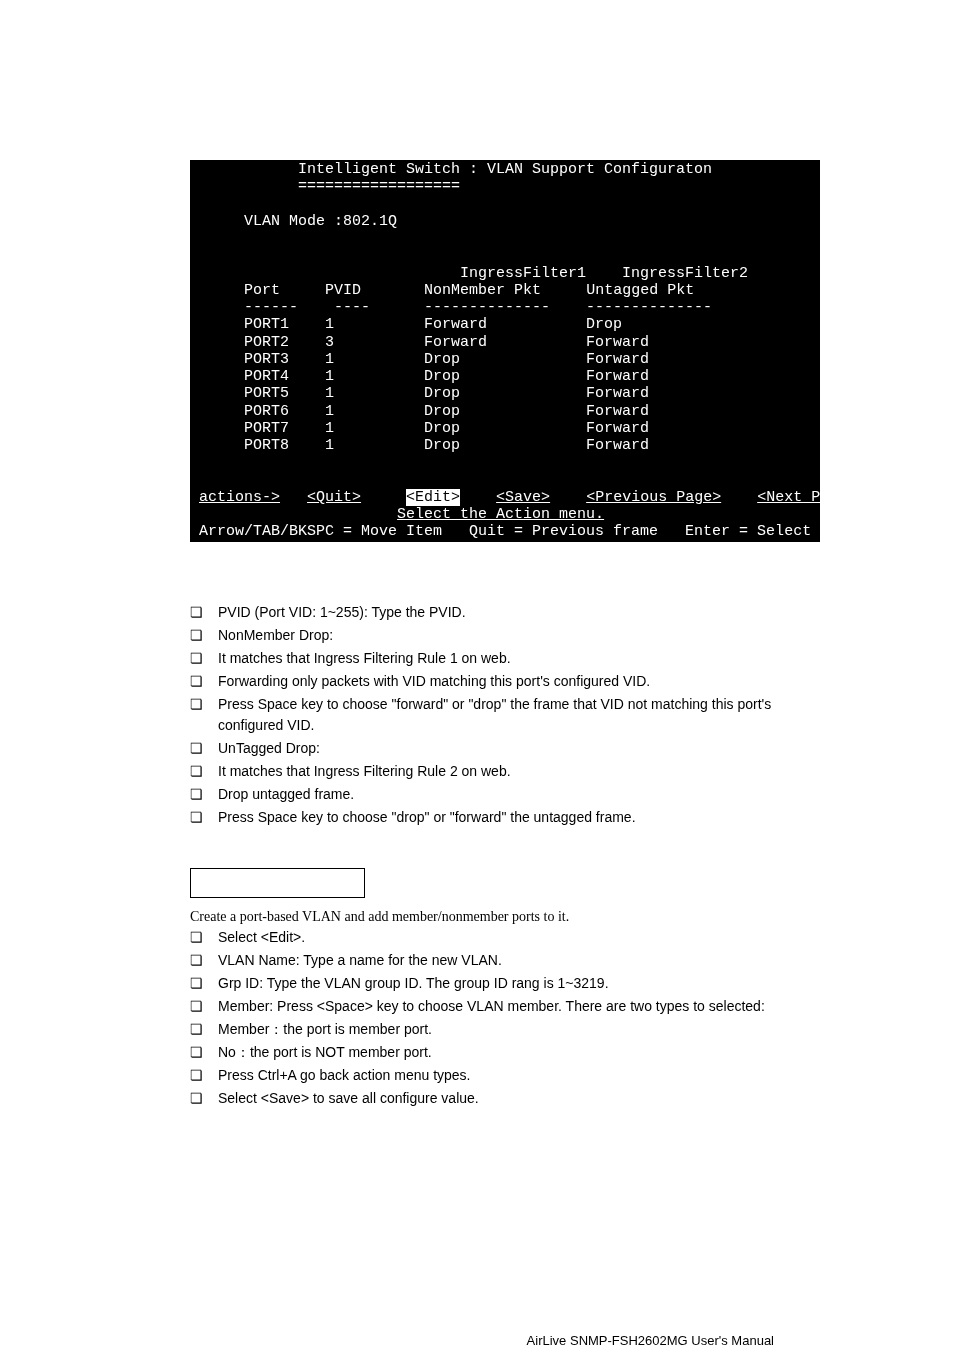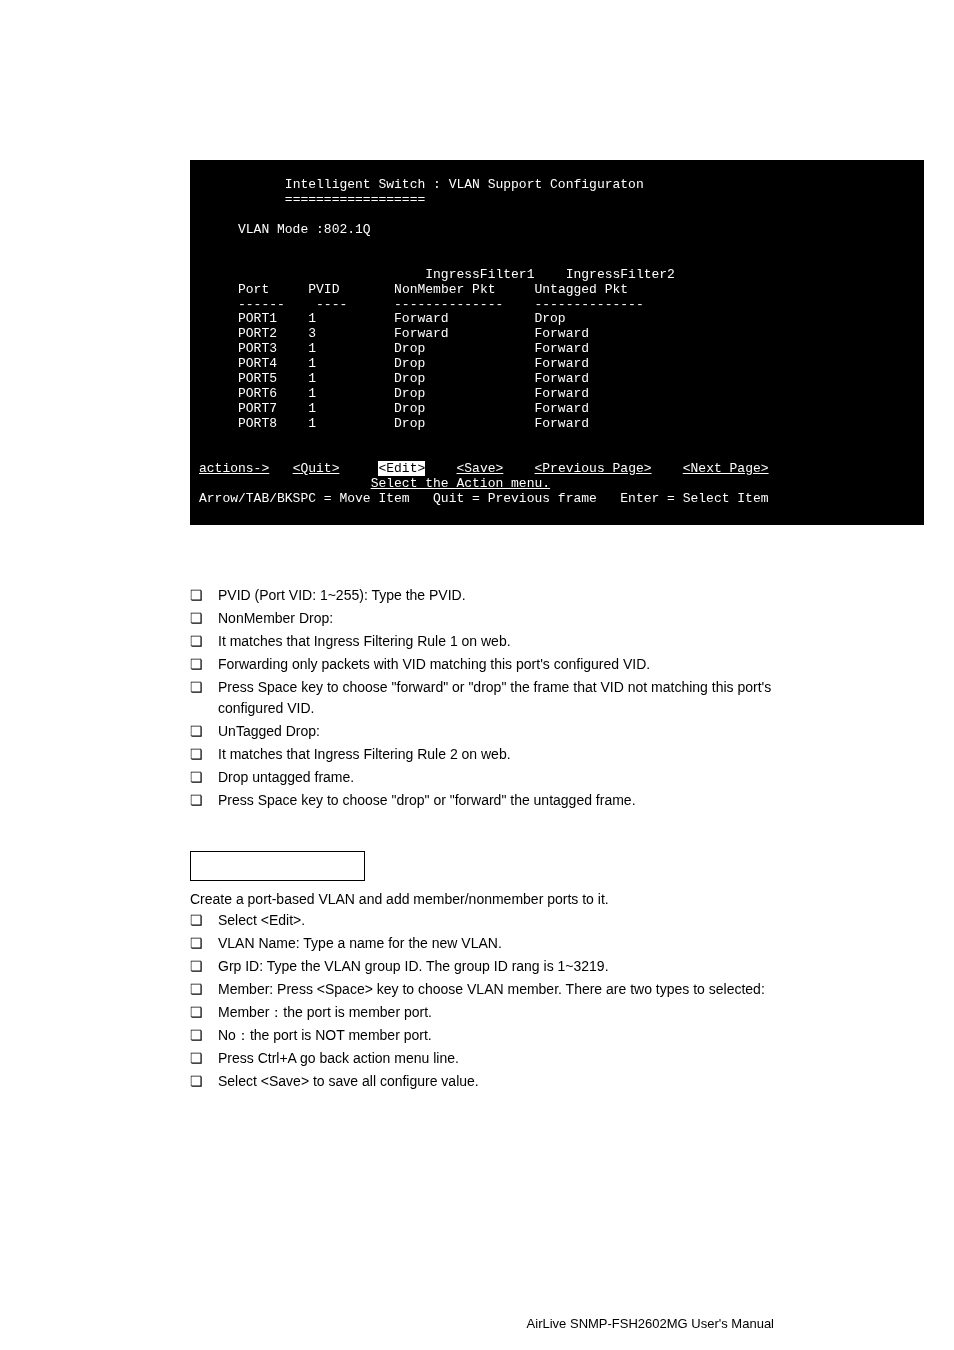--- a/index.html
+++ b/index.html
@@ -13,26 +13,26 @@
       width: 954px;
     }
     .page {
       padding: 60px 60px 60px 60px;
     }
     .terminal-box {
       border: 1px solid #000;
       background: #000;
       color: #fff;
       font-family: "Courier New", monospace;
-      font-size: 13px;
+      font-size: 15px;
       line-height: 1.15;
       white-space: pre;
-      padding: 17px 8px;
+      padding: 0 8px;
       margin: 100px 0 0 130px;
-      width: 734px;
+      width: 630px;
     }
     .tsel { background: #fff; color: #000; text-align: center; }
     .tunder { text-decoration: underline; }
     .content {
       margin: 60px 0 0 130px;
       width: 640px;
       line-height: 1.5;
     }
     .content .list-line {
       display: flex;
@@ -45,20 +45,21 @@
     }
     .content .litext { flex: 1; }
     .boxed {
       border: 1px solid #000;
       width: 175px;
       height: 30px;
       margin: 40px 0 8px 0;
     }
     .para {
       margin: 6px 0 0 0;
+      font-family: Liberation Serif, serif;
     }
     .footer {
       margin-top: 220px;
       text-align: center;
       font-size: 13px;
       line-height: 1.8;
     }
     .footer .fr {
       text-align: right;
       padding-right: 120px;
@@ -155,21 +156,21 @@
         <div class="list-line">
           <span class="bullet">❏</span>
           <span class="litext">Member：the port is member port.</span>
         </div>
         <div class="list-line">
           <span class="bullet">❏</span>
           <span class="litext">No：the port is NOT member port.</span>
         </div>
         <div class="list-line">
           <span class="bullet">❏</span>
-          <span class="litext">Press Ctrl+A go back action menu line.</span>
+          <span class="litext">Press Ctrl+A go back action menu types.</span>
         </div>
         <div class="list-line">
           <span class="bullet">❏</span>
           <span class="litext">Select &lt;Save&gt; to save all configure value.</span>
         </div>
       </div>
   </div>
 
   <div class="footer">
     <div class="fr">AirLive SNMP-FSH2602MG User's Manual</div>

